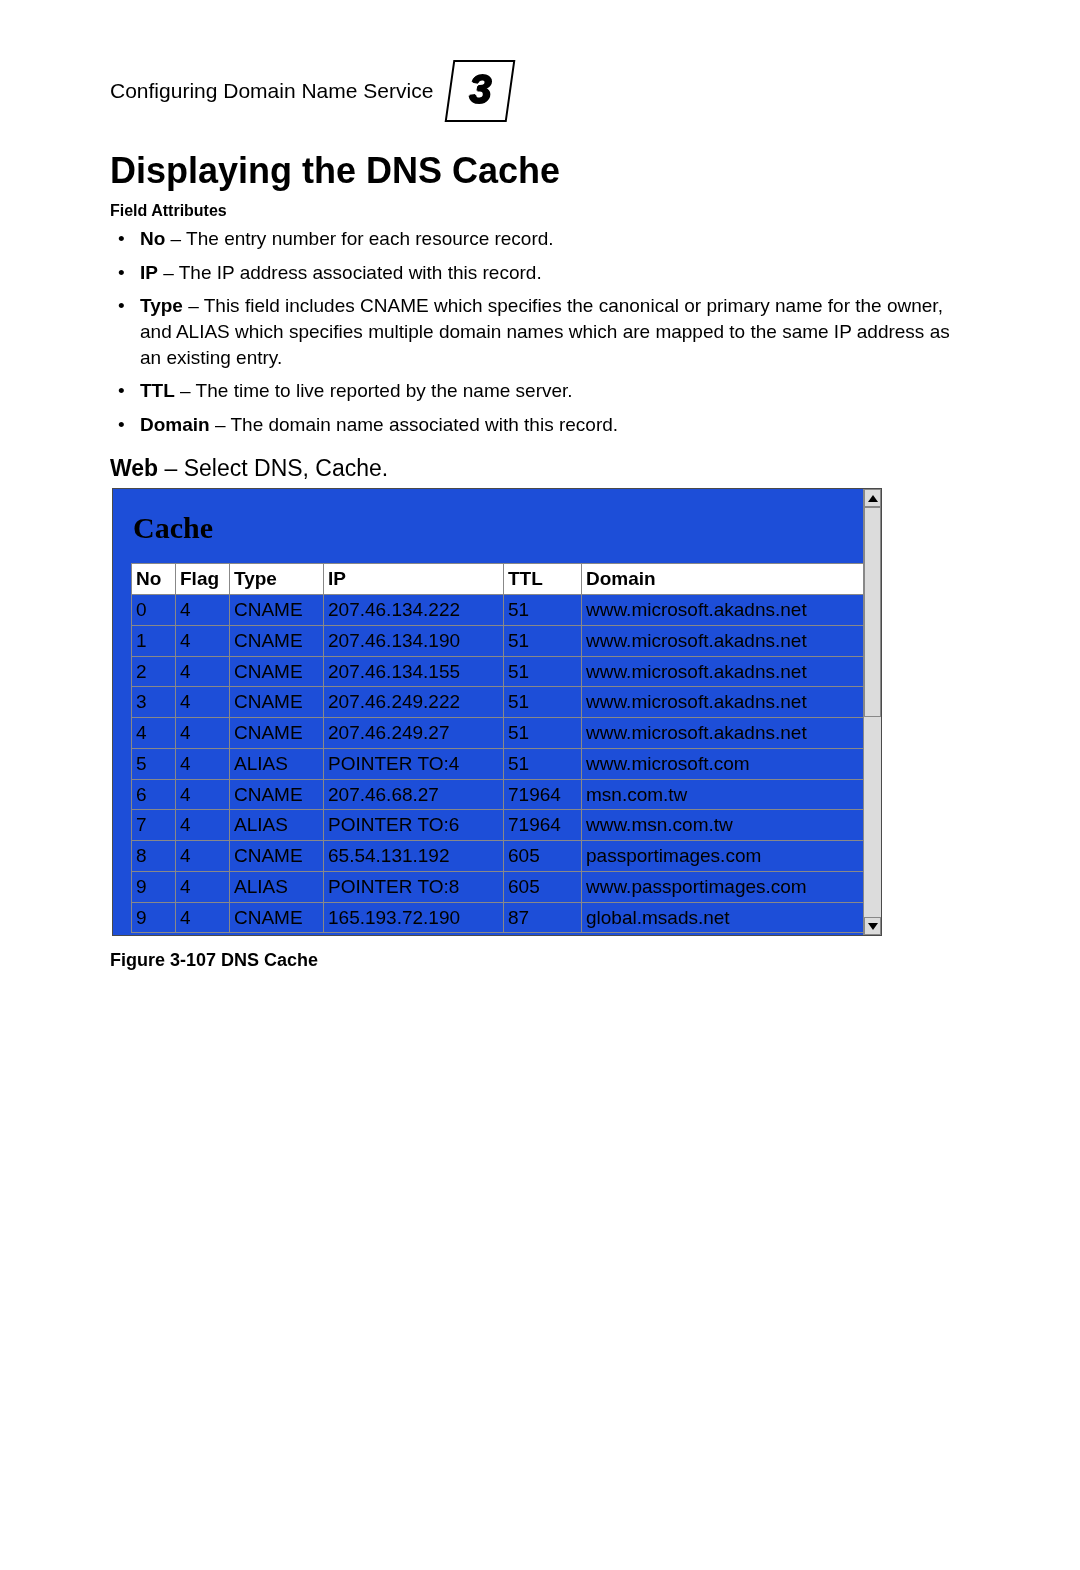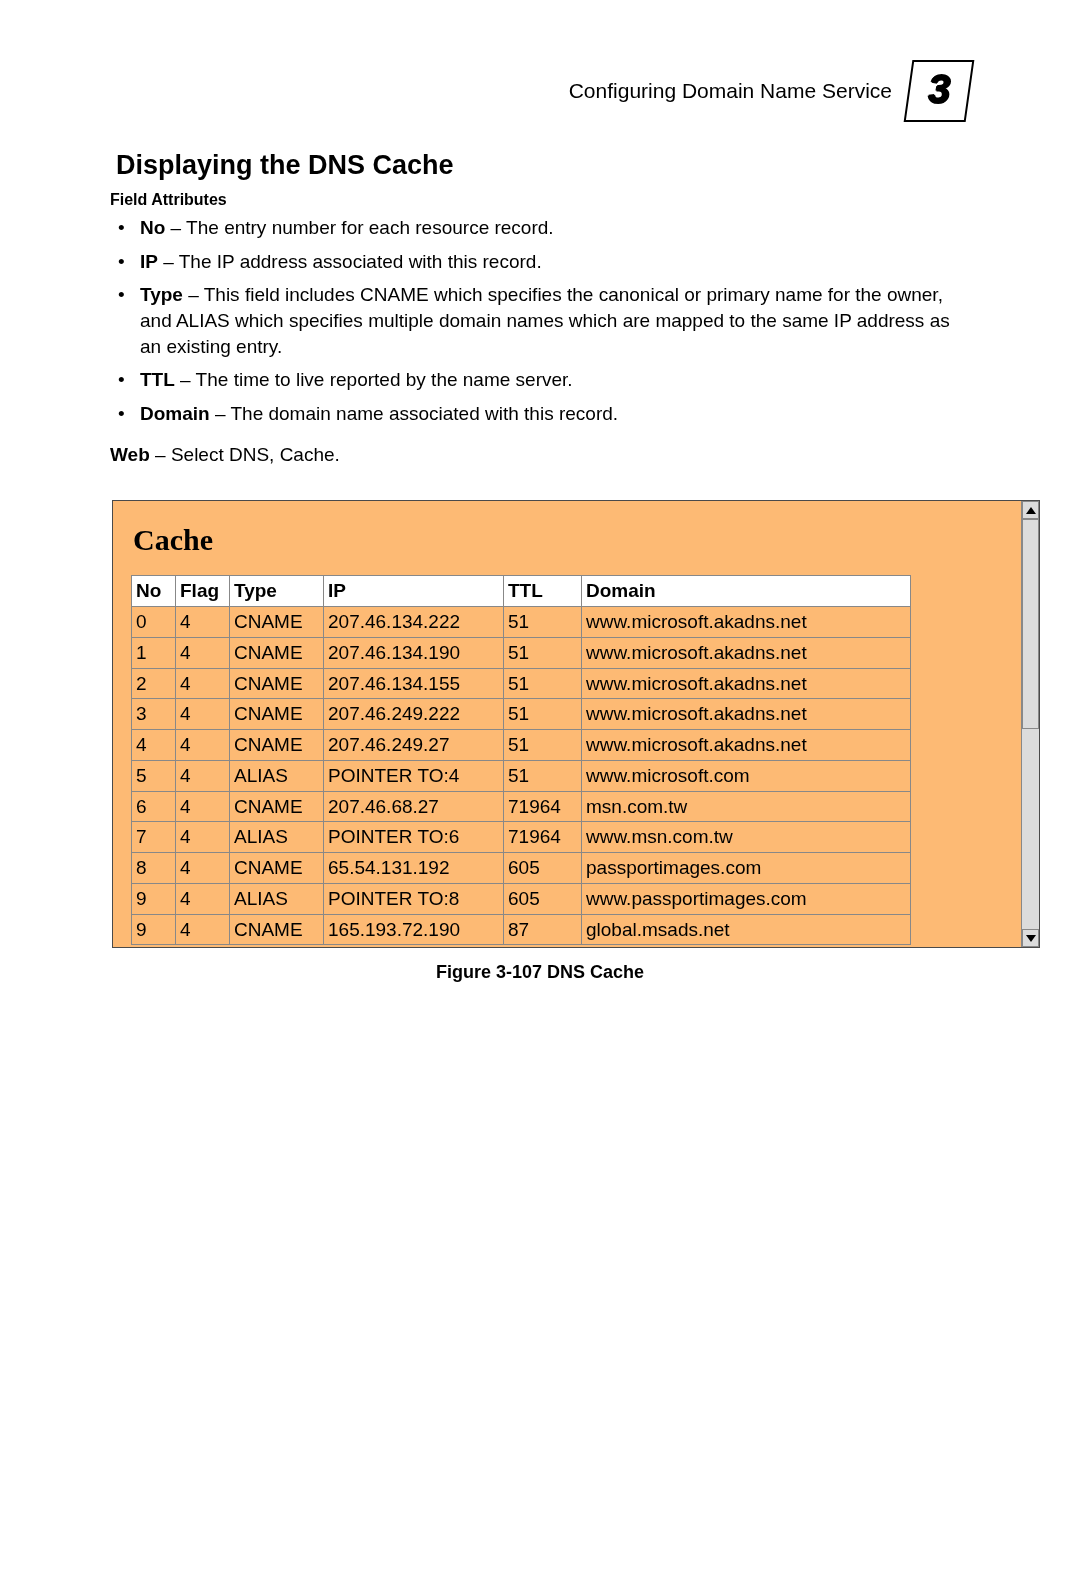--- a/index.html
+++ b/index.html
@@ -10,21 +10,20 @@
     color: #000;
     width: 1080px;
   }
   .page {
     padding: 60px 110px 40px 110px;
     position: relative;
   }
   .header {
     display: flex;
     align-items: center;
-    justify-content: flex-end;
     gap: 16px;
     margin-bottom: 28px;
   }
   .header-text {
     font-size: 21px;
     color: #000;
   }
   .chapter-box {
     width: 58px;
     height: 58px;
@@ -40,23 +39,23 @@
     font-size: 40px;
     font-weight: 900;
     font-style: italic;
     transform: skewX(8deg);
     line-height: 1;
     position: relative;
     top: -2px;
     text-shadow: 1px 0 #000, -1px 0 #000, 0 1px #000, 0 -1px #000;
   }
   h2.section-title {
-    font-size: 27px;
-    font-weight: bold;
-    margin: 0 0 10px 6px;
+    font-size: 36px;
+    font-weight: bold;
+    margin: 0 0 10px 0;
   }
   p.intro {
     font-size: 21px;
     line-height: 1.35;
     margin: 0 0 12px 0;
   }
   .subhead {
     font-size: 16px;
     font-weight: bold;
     margin: 8px 0 6px 0;
@@ -73,32 +72,32 @@
     position: relative;
   }
   ul.attr-list li::before {
     content: "•";
     position: absolute;
     left: -22px;
     top: 0;
   }
   ul.attr-list li .term { font-weight: bold; }
   .web-line {
-    font-size: 19px;
-    margin: 18px 0 34px 0;
+    font-size: 23px;
+    margin: 18px 0 6px 0;
   }
   .web-line .lbl { font-weight: bold; }
 
   
   .shot {
     border: 1px solid #4a4a4a;
-    width: 928px;
+    width: 770px;
     height: 448px;
     position: relative;
-    background: #fdba74;
+    background: #1d4ed8;
     box-sizing: border-box;
     margin-left: 2px;
   }
   .shot-inner {
     position: absolute;
     left: 0; right: 18px; top: 0; bottom: 0;
     overflow: hidden;
     padding: 16px 10px 0 18px;
     box-sizing: border-box;
   }
@@ -178,21 +177,20 @@
   .sb-thumb {
     position: absolute;
     top: 0; left: 0; right: 0;
     height: 210px;
     background: #dcdcdc;
     border: 1px solid #888;
     box-sizing: border-box;
   }
 
   .figure-caption {
-    text-align: center;
     font-size: 18px;
     margin-top: 14px;
     font-weight: bold;
   }
   .spacer { height: 520px; }
 </style>
 </head>
 <body>
 
 <div class="page">

